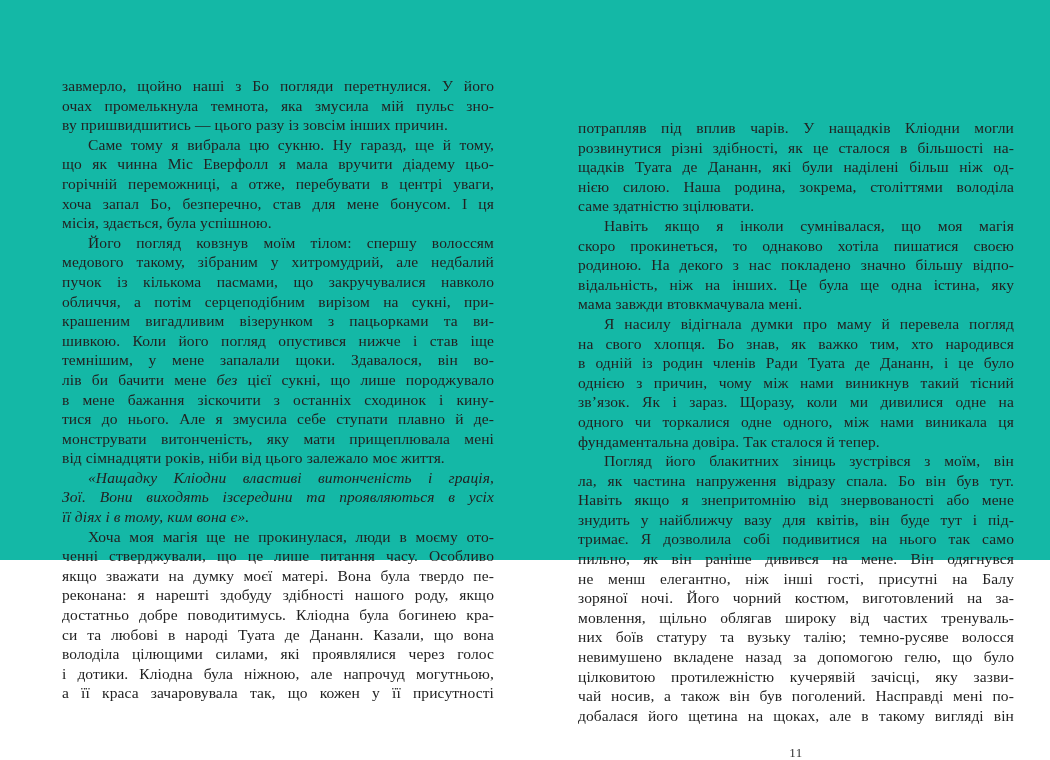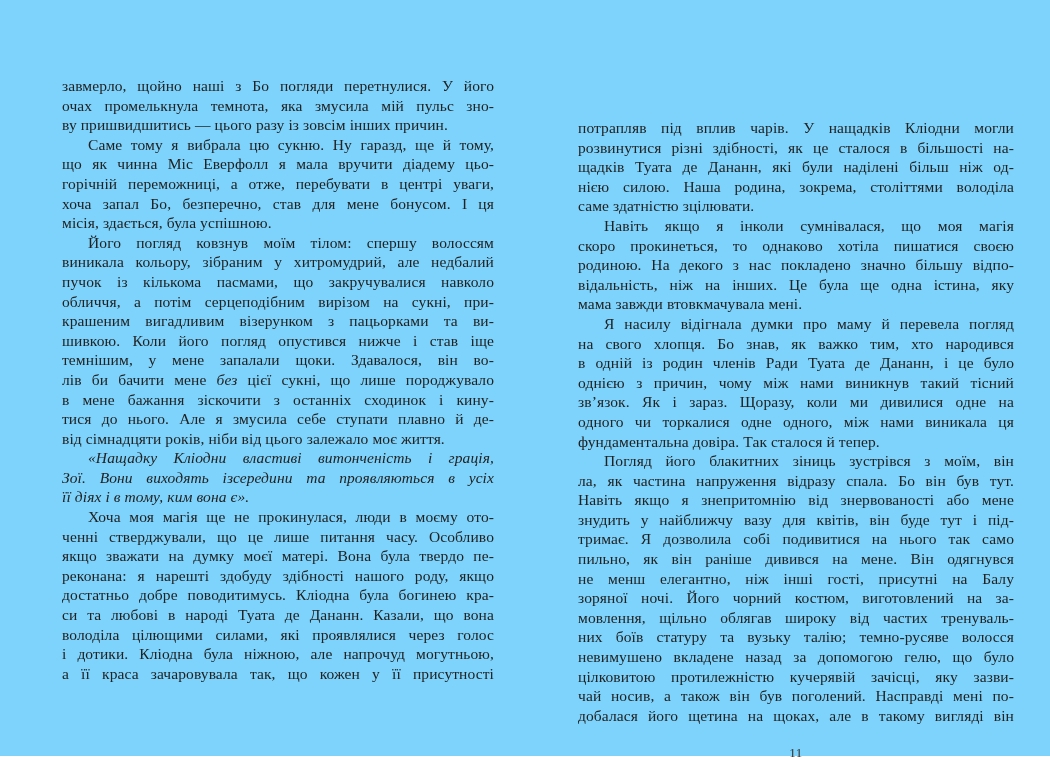--- a/index.html
+++ b/index.html
@@ -2,21 +2,21 @@
 <html><head>
 <meta charset="utf-8">
 <style>
   html, body { margin: 0; padding: 0; }
   body {
     width: 1050px; height: 760px;
     background: #ffffff;
     font-family: "Liberation Serif", "DejaVu Serif", serif;
     overflow: hidden;
   }
-  .spread { position: relative; width: 1050px; height: 756px; background: #7dd3fc; }
+  .spread { position: relative; width: 1050px; height: 560px; background: #14b8a6; }
   .page { position: absolute; top: 76px; }
   .page-left  { left: 62px;  width: 432px; }
   .page-right { left: 578px; width: 436px; margin-top: 42px; }
   .textblock { width: 100%; }
   .line {
     font-size: 15.5px;
     line-height: 19.6px;
     height: 19.6px;
     color: #222222;
     letter-spacing: 0.1px;
@@ -48,29 +48,30 @@
     <div class="textblock">
         <div class="line">завмерло, щойно наші з Бо погляди перетнулися. У його</div>
         <div class="line">очах промелькнула темнота, яка змусила мій пульс зно-</div>
         <div class="line last">ву пришвидшитись — цього разу із зовсім інших причин.</div>
         <div class="line indent">Саме тому я вибрала цю сукню. Ну гаразд, ще й тому,</div>
         <div class="line">що як чинна Міс Еверфолл я мала вручити діадему цьо-</div>
         <div class="line">горічній переможниці, а отже, перебувати в центрі уваги,</div>
         <div class="line">хоча запал Бо, безперечно, став для мене бонусом. І ця</div>
         <div class="line last">місія, здається, була успішною.</div>
         <div class="line indent">Його погляд ковзнув моїм тілом: спершу волоссям</div>
-        <div class="line">виникала кольору, зібраним у хитромудрий, але недбалий</div>
+        <div class="line">медового такому, зібраним у хитромудрий, але недбалий</div>
         <div class="line">пучок із кількома пасмами, що закручувалися навколо</div>
         <div class="line">обличчя, а потім серцеподібним вирізом на сукні, при-</div>
         <div class="line">крашеним вигадливим візерунком з пацьорками та ви-</div>
         <div class="line">шивкою. Коли його погляд опустився нижче і став іще</div>
         <div class="line">темнішим, у мене запалали щоки. Здавалося, він во-</div>
         <div class="line"><span>лів би бачити мене </span><span class="em">без</span><span> цієї сукні, що лише породжувало</span></div>
         <div class="line">в мене бажання зіскочити з останніх сходинок і кину-</div>
         <div class="line">тися до нього. Але я змусила себе ступати плавно й де-</div>
+        <div class="line">монструвати витонченість, яку мати прищеплювала мені</div>
         <div class="line last">від сімнадцяти років, ніби від цього залежало моє життя.</div>
         <div class="line indent italic">«Нащадку Кліодни властиві витонченість і грація,</div>
         <div class="line italic">Зої. Вони виходять ізсередини та проявляються в усіх</div>
         <div class="line italic last">її діях і в тому, ким вона є».</div>
         <div class="line indent">Хоча моя магія ще не прокинулася, люди в моєму ото-</div>
         <div class="line">ченні стверджували, що це лише питання часу. Особливо</div>
         <div class="line">якщо зважати на думку моєї матері. Вона була твердо пе-</div>
         <div class="line">реконана: я нарешті здобуду здібності нашого роду, якщо</div>
         <div class="line">достатньо добре поводитимусь. Кліодна була богинею кра-</div>
         <div class="line">си та любові в народі Туата де Дананн. Казали, що вона</div>

